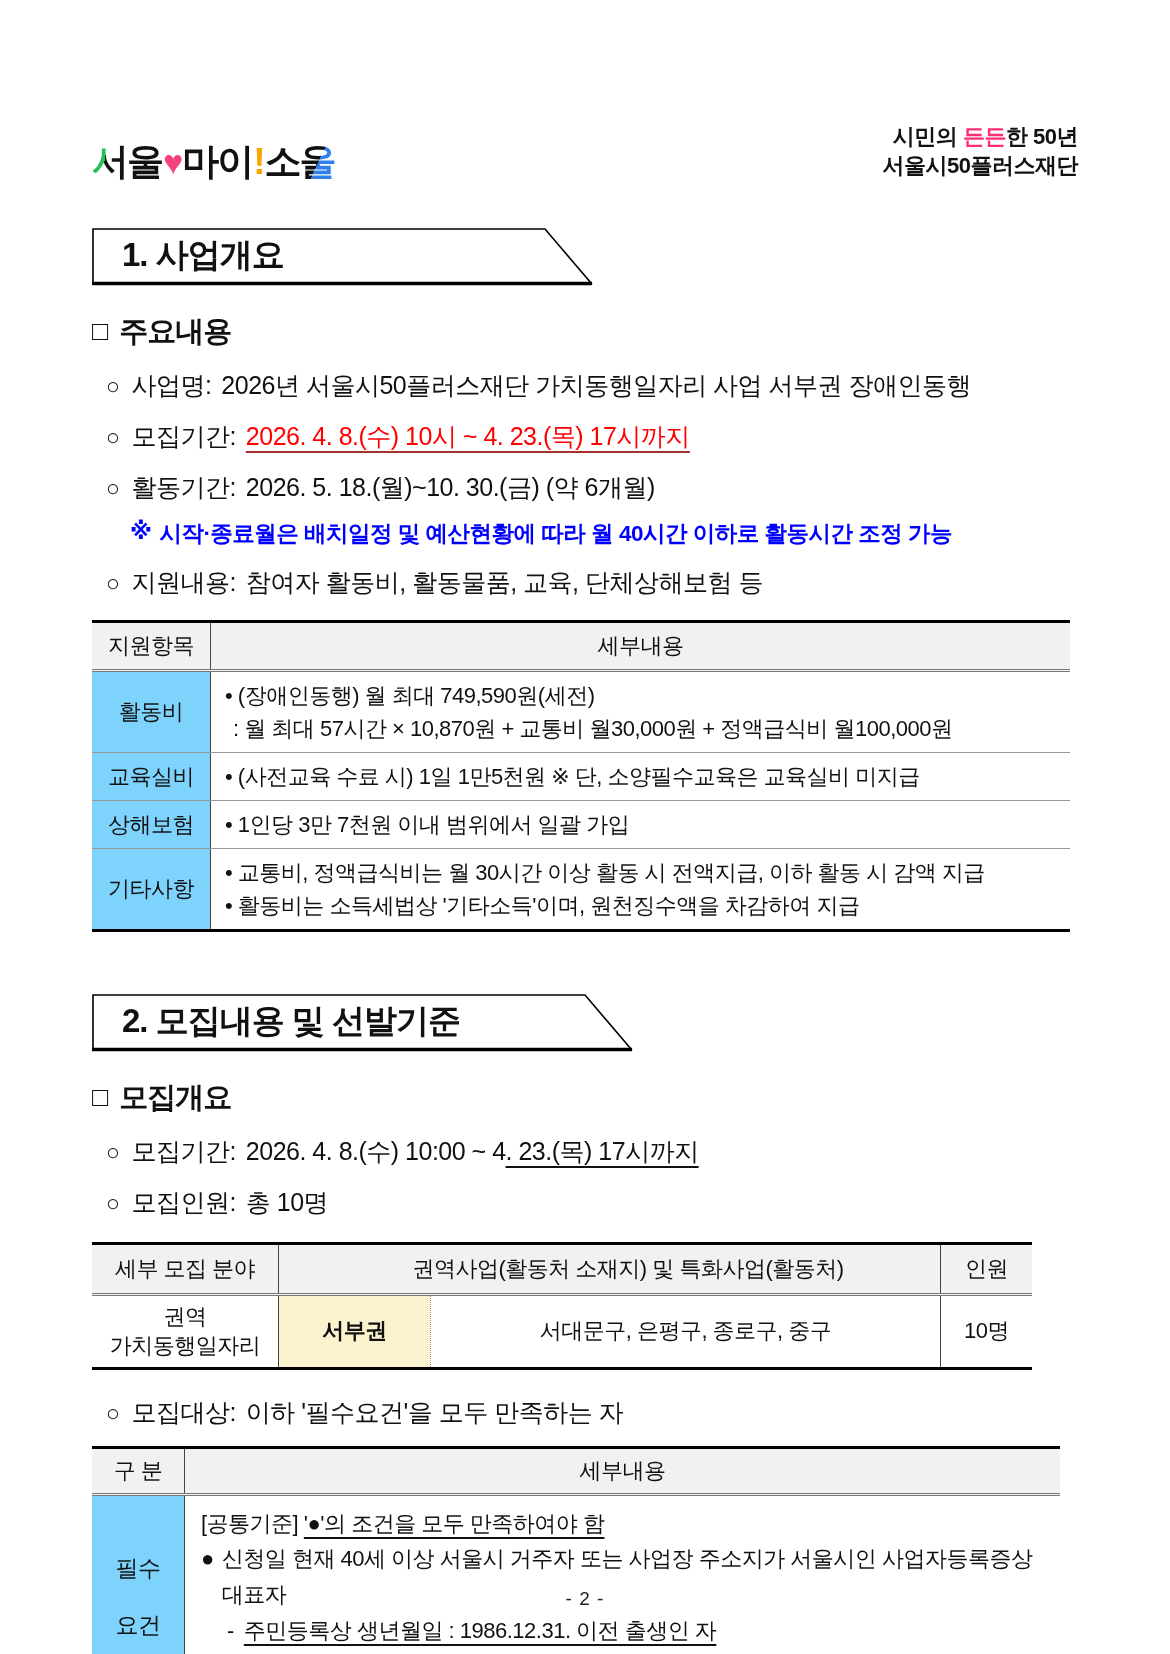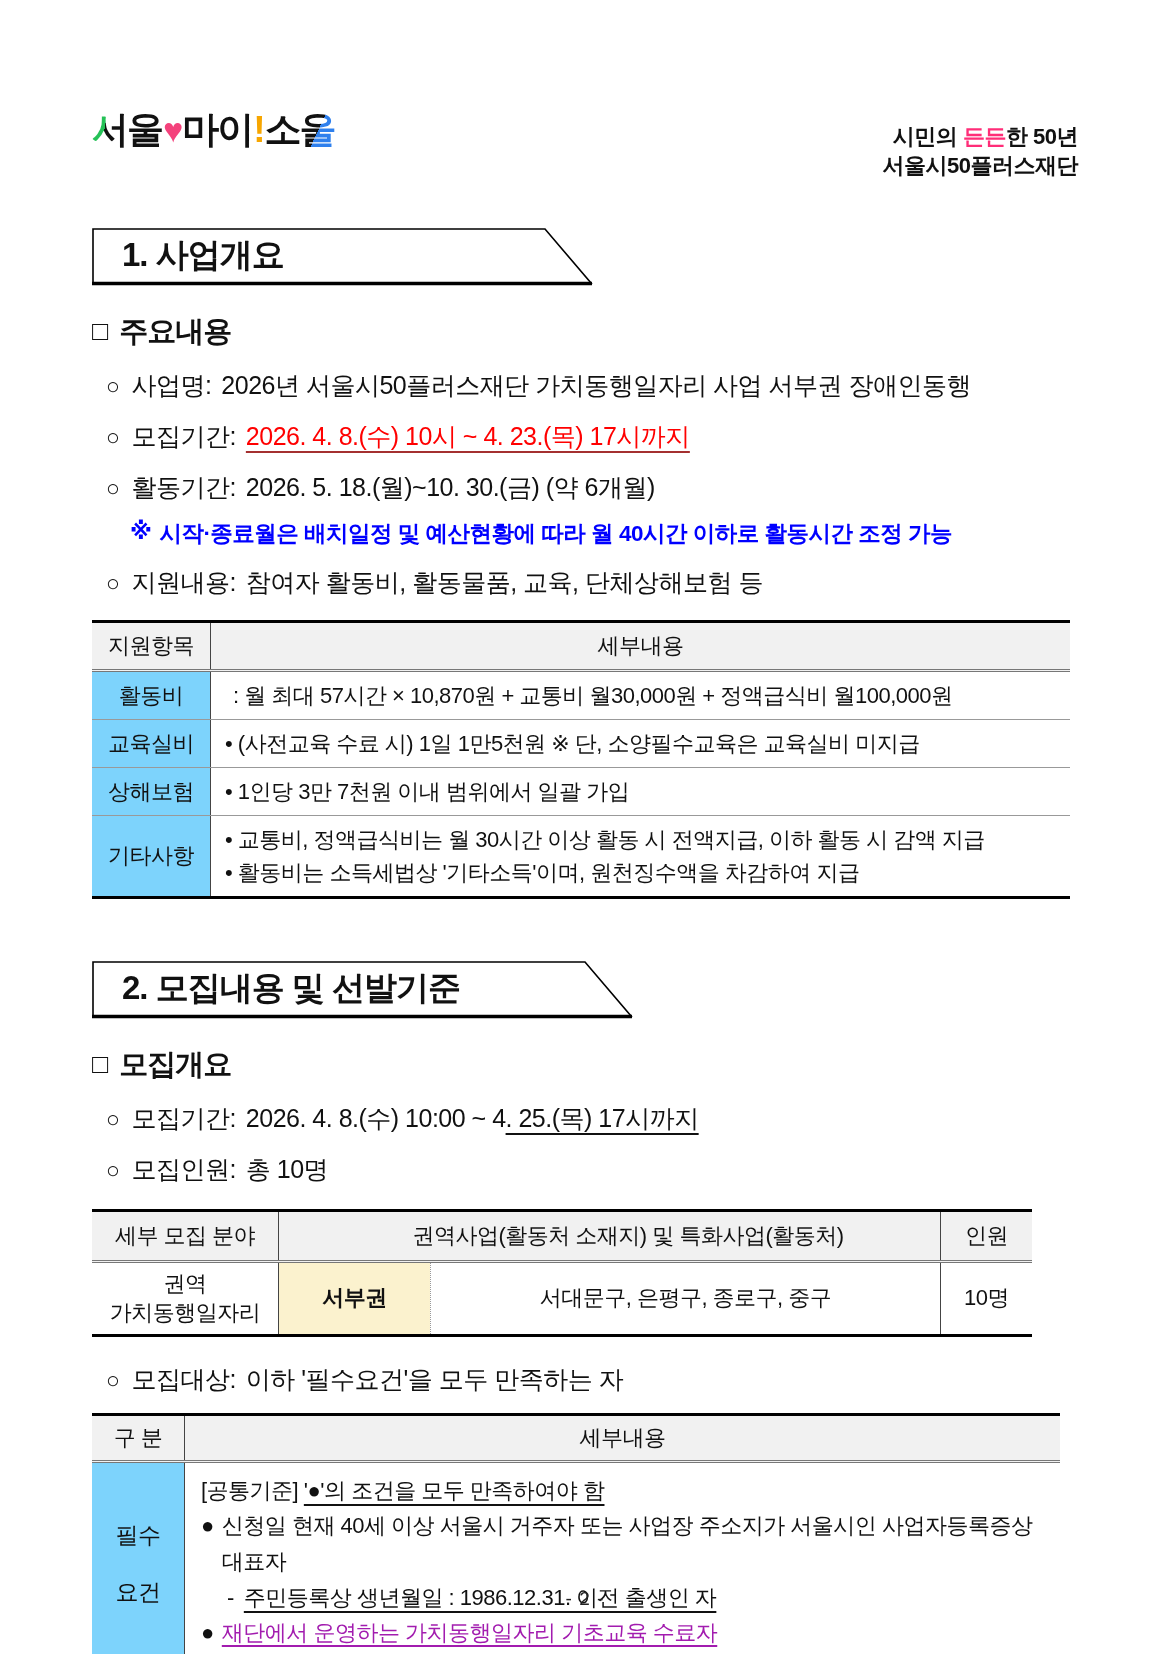--- a/index.html
+++ b/index.html
@@ -4,21 +4,21 @@
 <style>
   html,body{margin:0;padding:0;background:#fff;}
   .page{
     width:1170px;height:1654px;background:#ffffff;position:relative;
     font-family:"Liberation Sans","DejaVu Sans",sans-serif;color:#111;
     overflow:hidden;
   }
   .content{padding:0 92px 0 92px;}
 
   
-  .top-bar{display:flex;justify-content:space-between;align-items:center;padding-top:78px;}
+  .top-bar{display:flex;justify-content:space-between;align-items:flex-end;padding-top:78px;}
   .logo{font-weight:900;font-size:37px;letter-spacing:-2px;line-height:1;white-space:nowrap;}
   .logo .g{background:linear-gradient(100deg,#25c157 0 38%,#111 38%);-webkit-background-clip:text;background-clip:text;color:transparent;}
   .logo .heart{color:#f4427c;font-size:34px;padding:0 1px;}
   .logo .ex{color:#f7a600;padding:0 1px;}
   .logo .b{background:linear-gradient(115deg,#111 0 52%,#2f80ed 52%);-webkit-background-clip:text;background-clip:text;color:transparent;}
   .slogan{text-align:right;font-weight:800;font-size:22px;line-height:1.3;letter-spacing:-0.5px;margin-top:45px;}
   .slogan .accent{color:#ff2d78;}
 
   
   .banner{position:relative;height:58px;margin-top:48px;}
@@ -138,20 +138,21 @@
     </div>
 
     <div class="tbl t1">
       <div class="hrow">
         <div class="c col-item cc">지원항목</div>
         <div class="c col-det cc">세부내용</div>
       </div>
       <div class="brow">
         <div class="c col-item cc labelcell">활동비</div>
         <div class="c col-det">
+          <div class="line">• (장애인동행) 월 최대 749,590원(세전)</div>
           <div class="line indent">: 월 최대 57시간 × 10,870원 + 교통비 월30,000원 + 정액급식비 월100,000원</div>
         </div>
       </div>
       <div class="brow">
         <div class="c col-item cc labelcell">교육실비</div>
         <div class="c col-det">
             <div class="line">• (사전교육 수료 시) 1일 1만5천원 ※ 단, 소양필수교육은 교육실비 미지급</div>
           </div>
       </div>
       <div class="brow">
@@ -179,21 +180,21 @@
 
     <div class="subhead">
       <span class="sq">□</span>
       <span>모집개요</span>
     </div>
 
     <div class="bullet">
       <span class="mk">○</span>
       <span class="lb">모집기간:</span>
       <span class="val">2026. 4. 8.(수) 10:00 ~ 4</span>
-        <span class="u-black">. 25.(목) 17시까지</span>
+        <span class="u-black">. 23.(목) 17시까지</span>
     </div>
     <div class="bullet">
       <span class="mk">○</span>
       <span class="lb">모집인원:</span>
       <span class="val">총 10명</span>
     </div>
 
     <div class="tbl t2">
       <div class="hrow">
         <div class="c c1 cc">세부 모집 분야</div>

